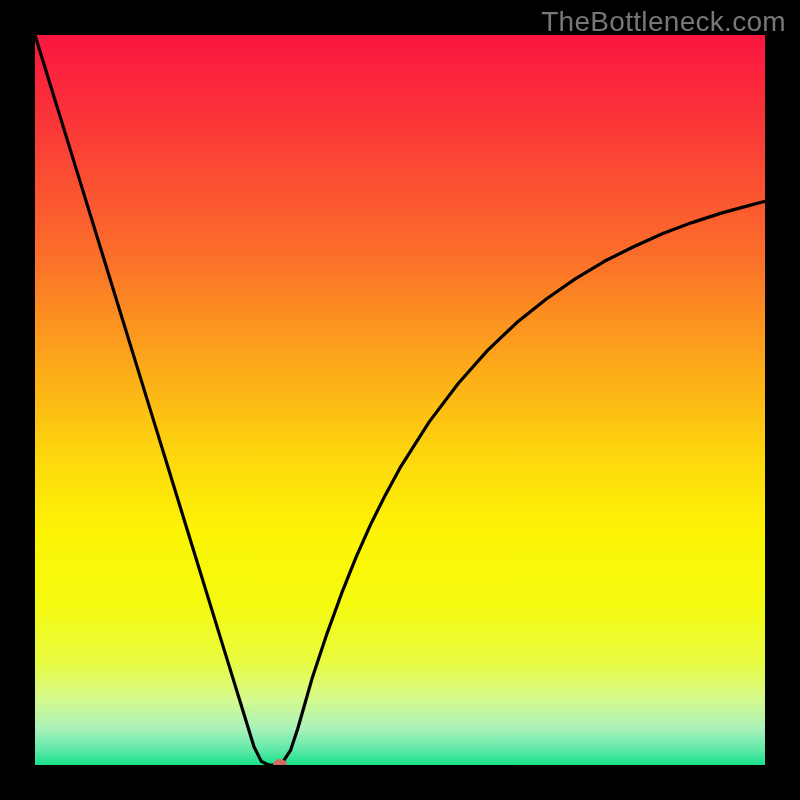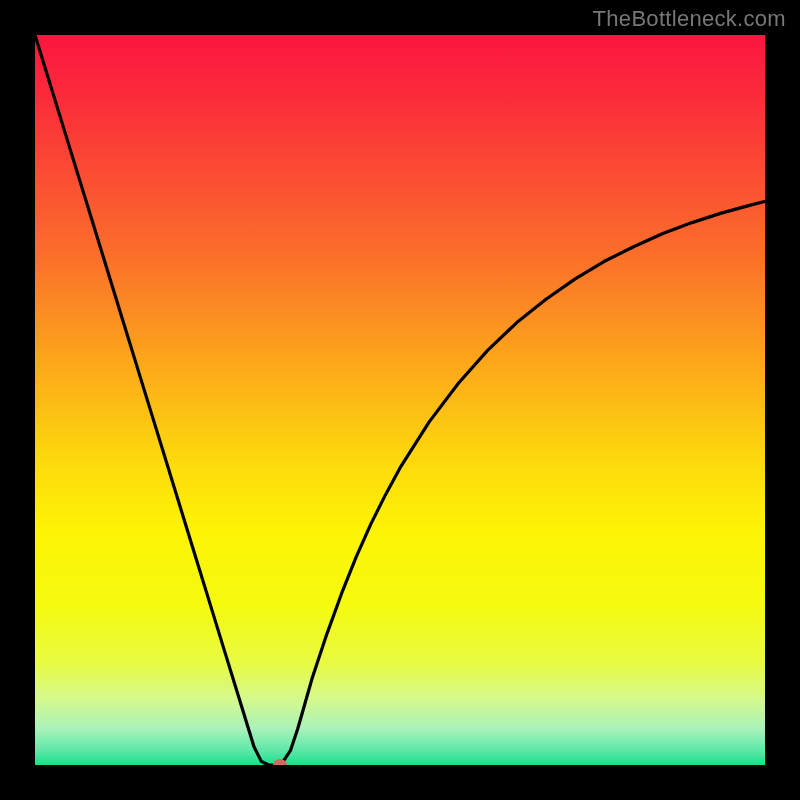--- a/index.html
+++ b/index.html
@@ -43,21 +43,21 @@
     border-radius: 50%;
     background: #d46a5f;
     transform: translate(-50%, -50%);
     pointer-events: none;
   }
   .watermark {
     position: absolute;
     top: 6px;
     right: 14px;
     color: #777;
-    font-size: 22px;
+    font-size: 28px;
     letter-spacing: 0.3px;
     font-weight: 500;
   }
 </style>
 </head>
 <body>
 
 <div class="frame">
   <div class="watermark">TheBottleneck.com</div>
 

